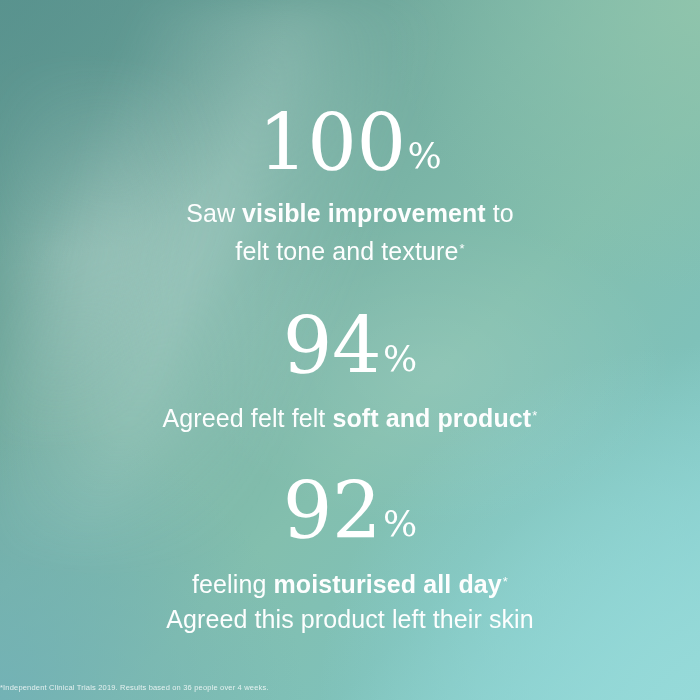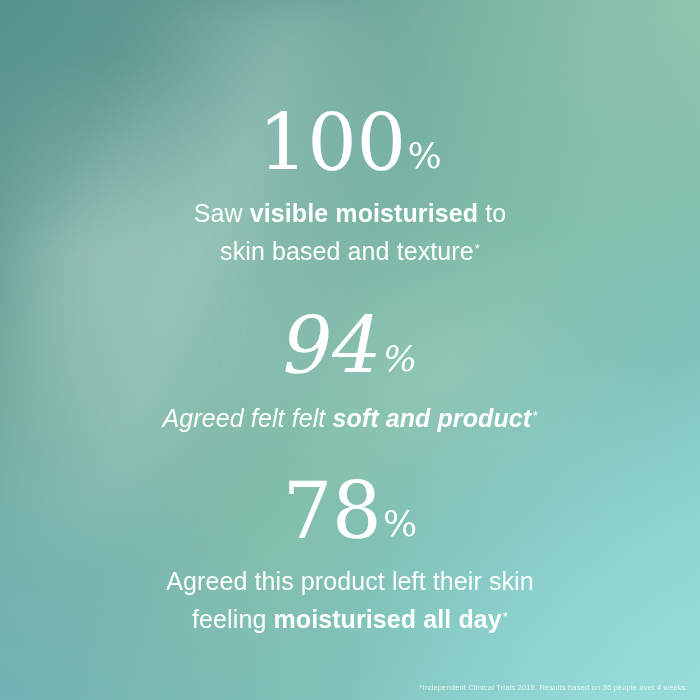--- a/index.html
+++ b/index.html
@@ -101,21 +101,21 @@
     align-items: flex-start;
     z-index: 5;
   }
 
   .stat-block {
     width: 100%;
     text-align: center;
     color: #ffffff;
   }
   .stat-block.b1 { margin-top: 104px; }
-  .stat-block.b2 { margin-top: 38px; font-style: italic; }
+  .stat-block.b2 { margin-top: 38px; }
   .stat-block.b3 { margin-top: 36px; }
 
   .stat-number {
     font-family: "DejaVu Serif", "Liberation Serif", serif;
     font-weight: 400;
     font-size: 78px;
     line-height: 1.02;
     letter-spacing: -0.5px;
     color: #ffffff;
     white-space: nowrap;
@@ -147,21 +147,21 @@
     vertical-align: 7px;
     margin-left: 1px;
     font-weight: 400;
   }
 
   #footnote {
     position: absolute;
     left: 0;
     right: 12px;
     bottom: 8px;
-    text-align: right;
+    text-align: left;
     font-family: "Liberation Sans", sans-serif;
     font-size: 7.5px;
     font-weight: 400;
     letter-spacing: 0.18px;
     color: rgba(255,255,255,0.80);
     z-index: 6;
   }
 </style>
 </head>
 <body>
@@ -178,50 +178,50 @@
   <div class="bg-layer bg-sheen-mid"></div>
 
   <div id="content">
 
     <div class="stat-block b1">
       <div class="stat-number">
         <span>100</span><span class="pct">%</span>
       </div>
       <div class="stat-lines">
         <div class="stat-line">
-          <span>Saw </span><b>visible moisturised</b><span> to</span>
-        </div>
-        <div class="stat-line">
-          <span>skin based and texture</span><b></b><span></span><span class="asterisk">*</span>
+          <span>Saw </span><b>visible improvement</b><span> to</span>
+        </div>
+        <div class="stat-line">
+          <span>felt tone and texture</span><b></b><span></span><span class="asterisk">*</span>
         </div>
       </div>
     </div>
 
     <div class="stat-block b2">
       <div class="stat-number">
         <span>94</span><span class="pct">%</span>
       </div>
       <div class="stat-lines">
         <div class="stat-line">
           <span>Agreed felt felt </span><b>soft and product</b><span></span><span class="asterisk">*</span>
         </div>
       </div>
     </div>
 
     <div class="stat-block b3">
       <div class="stat-number">
-        <span>78</span><span class="pct">%</span>
+        <span>92</span><span class="pct">%</span>
       </div>
       <div class="stat-lines">
         <div class="stat-line">
+          <span>feeling </span><b>moisturised all day</b><span></span><span class="asterisk">*</span>
+        </div>
+        <div class="stat-line">
           <span>Agreed this product left their skin</span><b></b><span></span>
         </div>
-        <div class="stat-line">
-          <span>feeling </span><b>moisturised all day</b><span></span><span class="asterisk">*</span>
-        </div>
       </div>
     </div>
 
   </div>
 
   <div id="footnote">*Independent Clinical Trials 2019. Results based on 36 people over 4 weeks.</div>
 
 </div>
 
 </body></html>

